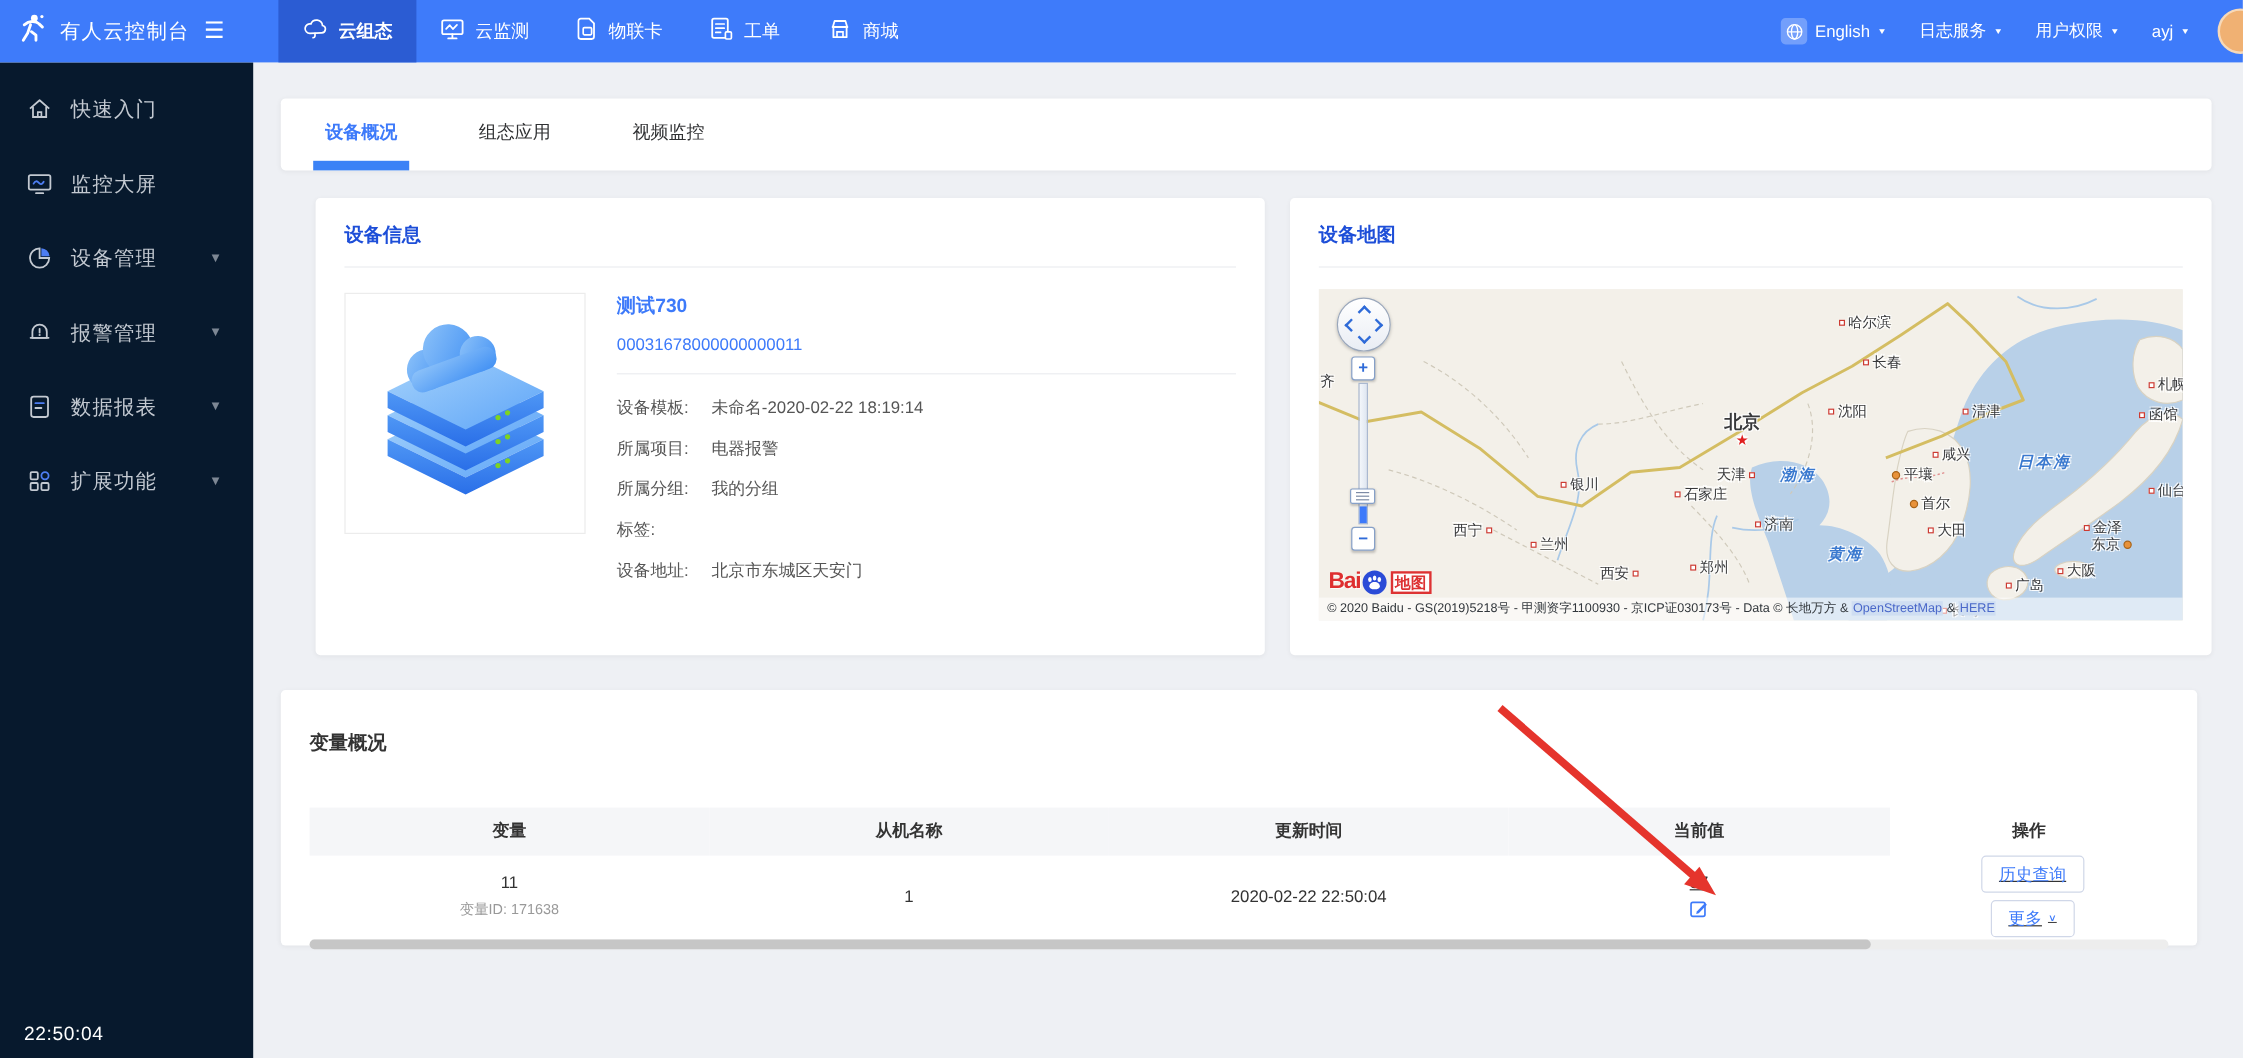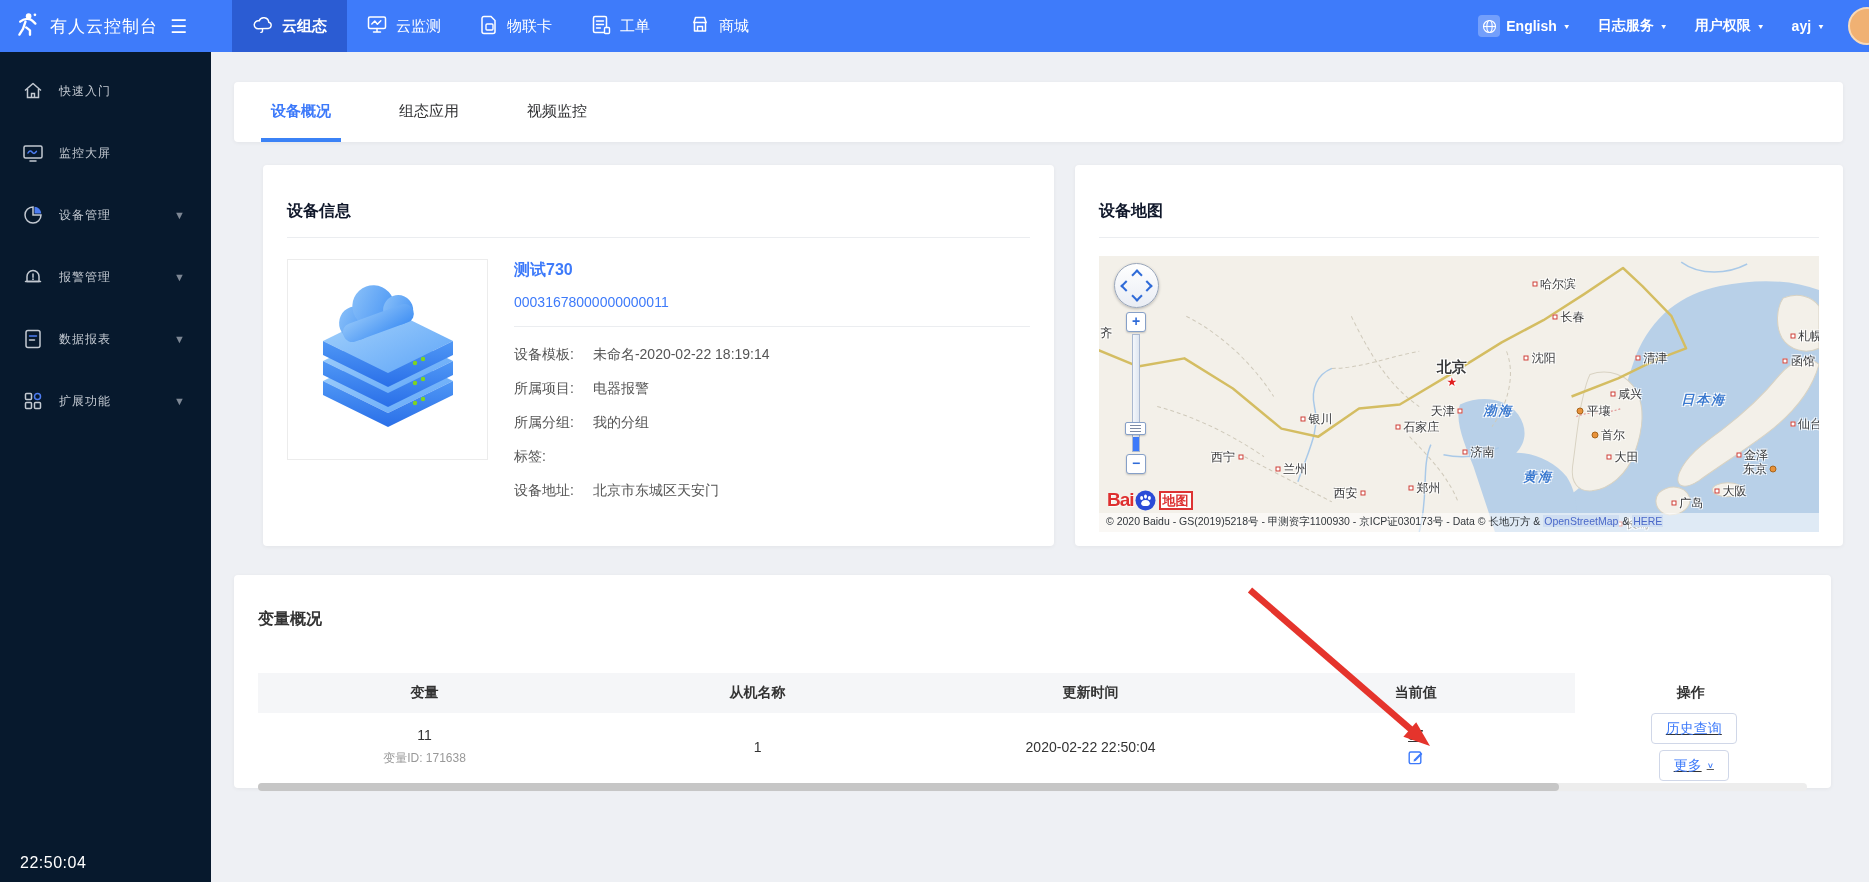--- a/index.html
+++ b/index.html
@@ -9,49 +9,49 @@
   
   .topbar { position:absolute; top:0; left:0; right:0; height:52px; background:#3e7bfa;
     display:flex; align-items:stretch; color:#fff; z-index:20; }
   .brand { display:flex; align-items:center; padding-left:14px; width:232px; flex-shrink:0; }
   .brand-title { font-size:17px; margin:0 12px 0 9px; letter-spacing:1px; white-space:nowrap; }
   .hamburger { font-size:19px; line-height:1; cursor:pointer; }
   .nav-items { display:flex; align-items:stretch; }
   .nav-item { display:flex; align-items:center; gap:9px; padding:0 20px; font-size:15px; cursor:pointer; white-space:nowrap; }
   .nav-item.active { background:#2b5cd3; font-weight:bold; }
   .nav-right { margin-left:auto; display:flex; align-items:center; gap:27px; padding-right:44px; font-size:14px; }
-  .nr-item { display:flex; align-items:center; gap:6px; cursor:pointer; white-space:nowrap;font-weight:bold; }
+  .nr-item { display:flex; align-items:center; gap:6px; cursor:pointer; white-space:nowrap; }
   .caret { font-size:8px; transform:scaleY(.85); }
   .globe-chip { width:22px; height:22px; border-radius:4px; background:rgba(255,255,255,.28);
     display:flex; align-items:center; justify-content:center; }
   .avatar { position:absolute; right:-17px; top:7px; width:38px; height:38px; border-radius:50%;
     background:#f0b173; border:2px solid #f7d9b8; }
 
   
   .sidebar { position:absolute; top:52px; left:0; bottom:0; width:211px; background:#07192d; z-index:15; }
   .side-list { padding-top:8px; }
   .side-item { position:relative; display:flex; align-items:center; height:62px; padding-left:22px; cursor:pointer; }
   .side-item .s-icon { width:22px; height:22px; margin-right:15px; flex-shrink:0; }
-  .side-label { font-size:12px; color:#c3c9d1; letter-spacing:1px; }
+  .side-label { font-size:17px; color:#c3c9d1; letter-spacing:1px; }
   .side-arrow { position:absolute; right:26px; color:#7d8794; font-size:11px; }
   .clock { position:absolute; left:20px; bottom:10px; color:#fff; font-size:16px; letter-spacing:.5px; }
 
   
   .main { position:absolute; left:211px; top:52px; right:0; bottom:0; overflow:hidden; }
   .card { background:#fff; border-radius:4px; box-shadow:0 1px 4px rgba(0,0,0,.05); }
 
   .tab-card { margin:30px 26px 0 23px; height:60px; display:flex; align-items:center; padding:0 27px;
     background:#fff; border-radius:4px; box-shadow:0 1px 4px rgba(0,0,0,.05); }
   .tab { margin-right:48px; padding:0 10px; font-size:15px; color:#303133; height:60px; line-height:58px; cursor:pointer; }
-  .tab.active { color:#3d7afa; font-weight:bold; border-bottom:4px solid #3b82f6; }
+  .tab.active { color:#3d7afa; font-weight:bold; border-bottom:8px solid #3b82f6; }
 
   .cards-row { display:flex; margin:23px 26px 0 52px; gap:21px; }
   .info-card { width:791px; height:381px; }
   .map-card { flex:1; height:381px; position:relative; }
-  .card-head { padding:21px 24px 15px; font-size:16px; font-weight:bold; color:#0f172a;margin-top:15px; }
+  .card-head { padding:21px 24px 15px; font-size:16px; font-weight:bold; color:#1d4ed8; }
   .card-divider { height:1px; background:#ebedf0; margin:0 24px; }
 
   .info-body { display:flex; padding:21px 24px; gap:26px; }
   .device-img-box { width:201px; height:201px; border:1px solid #ececec; display:flex;
     align-items:center; justify-content:center; flex-shrink:0; }
   .info-right { flex:1; min-width:0; }
   .device-name { color:#3d7afa; font-size:16px; font-weight:bold; margin-top:1px; cursor:pointer; }
   .device-id { color:#3d7afa; font-size:14px; margin-top:13px; cursor:pointer; }
   .info-divider { height:1px; background:#ebedf0; margin:16px 0 17px; }
   .field-row { font-size:14px; color:#555; margin-bottom:14px; line-height:20px; }

